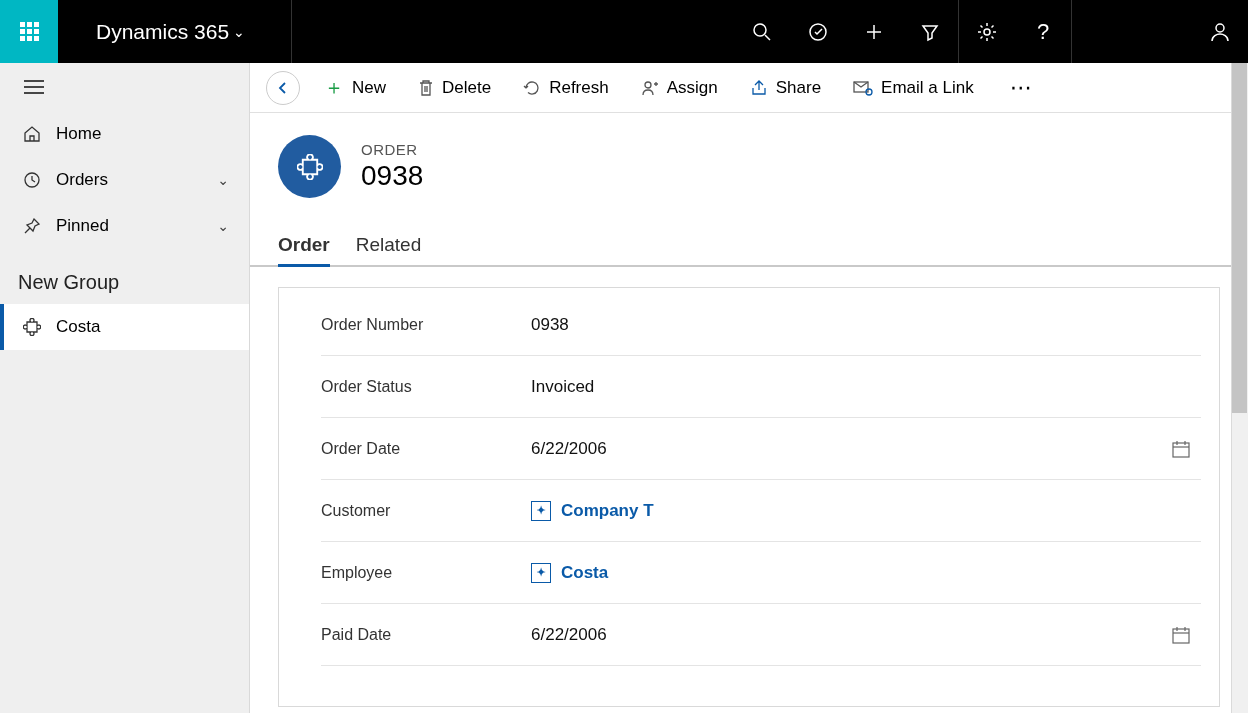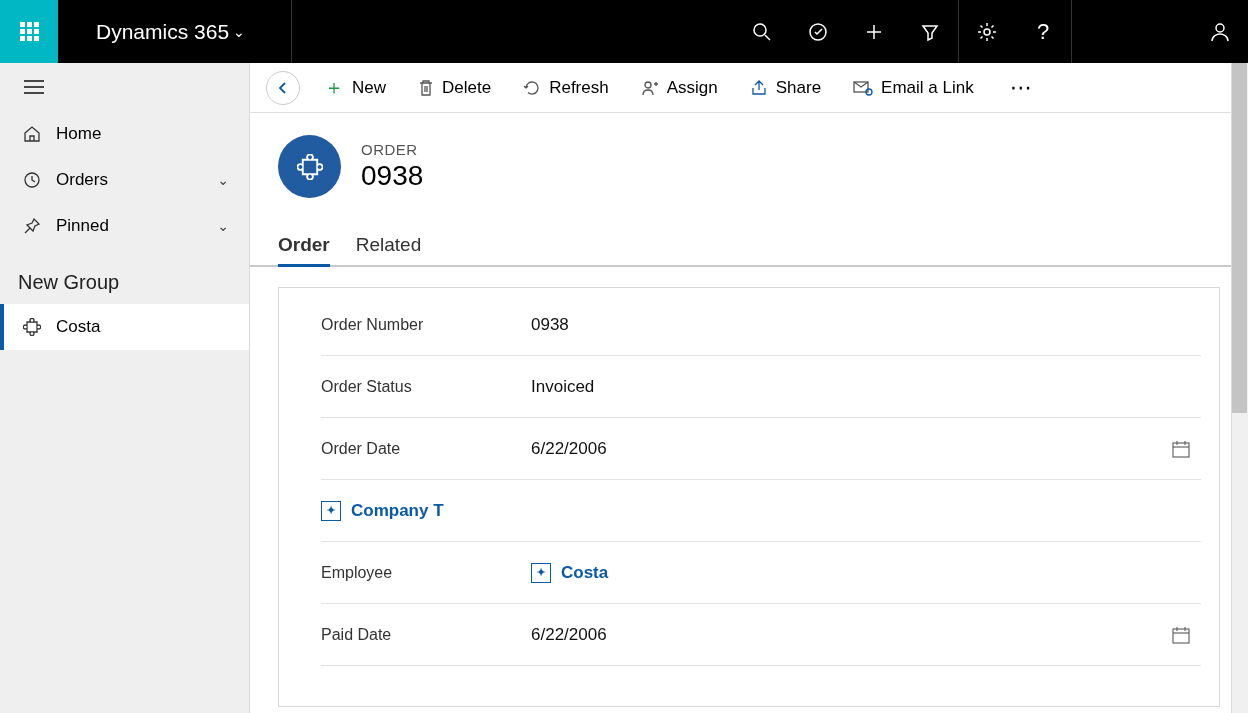--- a/index.html
+++ b/index.html
@@ -268,20 +268,21 @@
         <span class="cal">
           <svg width="20" height="20" viewBox="0 0 20 20" fill="none" stroke="#666" stroke-width="1.2">
               <rect x="2" y="4" width="16" height="14"></rect>
               <line x1="2" y1="8" x2="18" y2="8"></line>
               <line x1="6" y1="2" x2="6" y2="6"></line>
               <line x1="14" y1="2" x2="14" y2="6"></line>
             </svg>
         </span>
       </div>
       <div class="form-row">
+        <div class="flabel">Customer</div>
         <div class="fval link">
           <span class="lookup-ic">✦</span>
           <span>Company T</span>
         </div>
       </div>
       <div class="form-row">
         <div class="flabel">Employee</div>
         <div class="fval link">
           <span class="lookup-ic">✦</span>
           <span>Costa</span>

